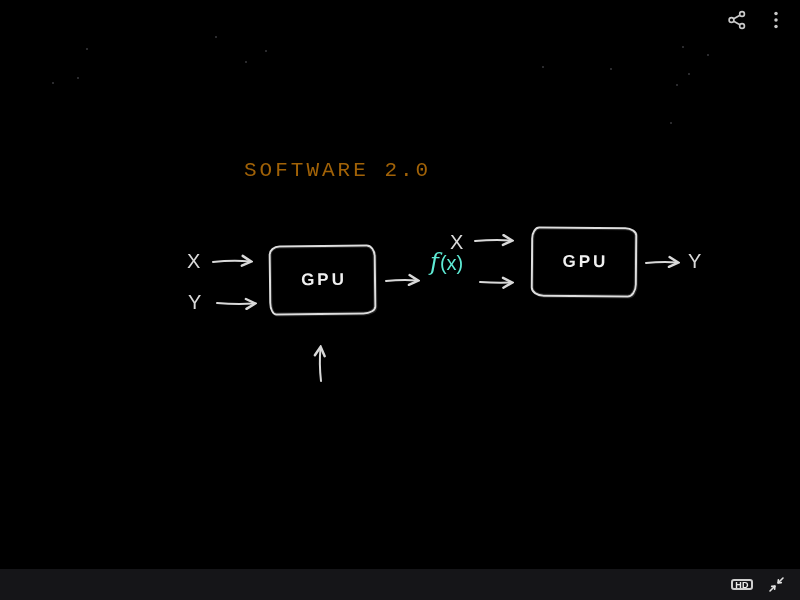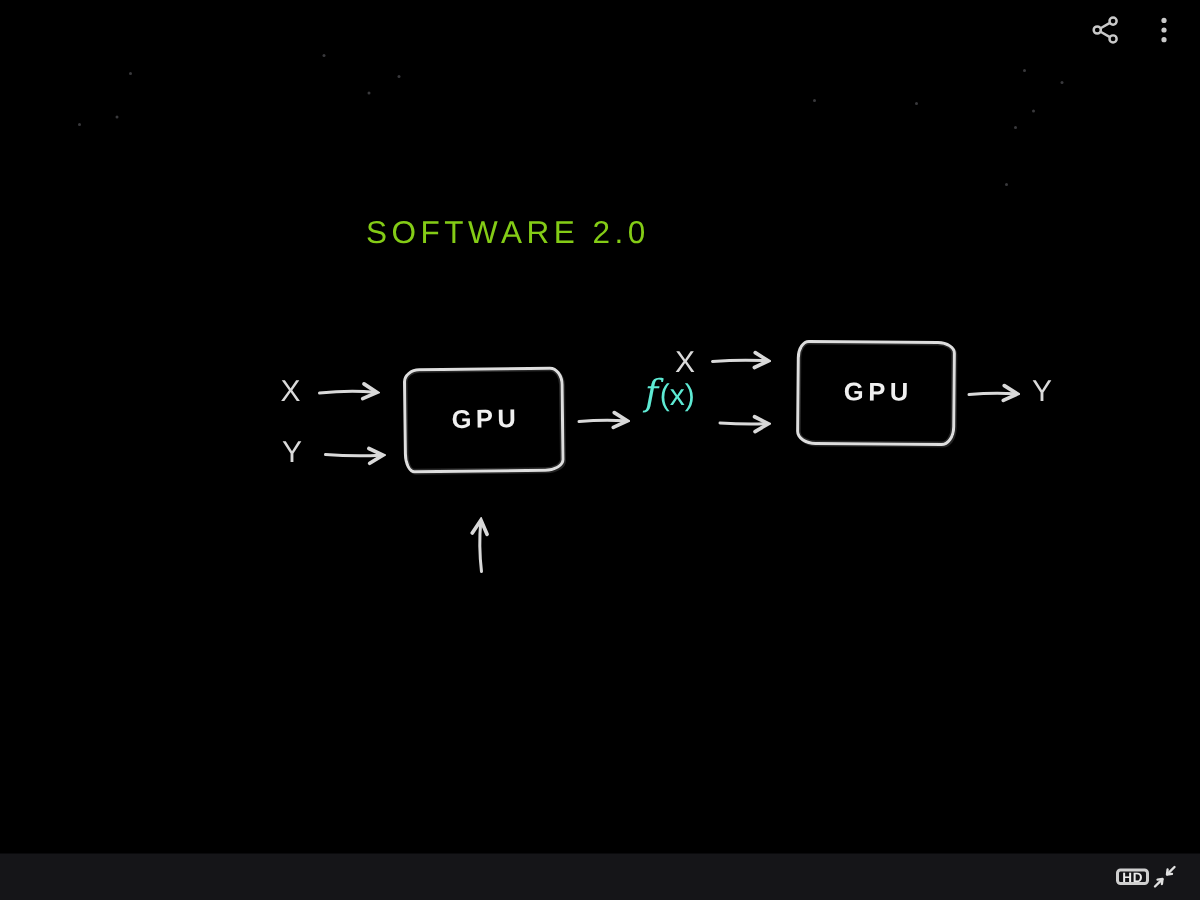--- a/index.html
+++ b/index.html
@@ -2,22 +2,22 @@
 <html><head>
 <meta charset="utf-8">
 <style>
   html,body{margin:0;padding:0;background:#000;}
   .stage{position:relative;width:800px;height:600px;background:#000;overflow:hidden;
          font-family:"Liberation Sans",sans-serif;-webkit-font-smoothing:antialiased;}
   
   .top-controls{position:absolute;top:7px;right:11px;display:flex;gap:13px;align-items:center;z-index:5;}
   .icon-btn{background:none;border:none;padding:2px;margin:0;cursor:pointer;line-height:0;}
   
-  .title{position:absolute;left:244px;top:144px;font-size:21px;letter-spacing:3px;
-         color:#84cc16;white-space:nowrap;}
+  .title{position:absolute;left:244px;top:159px;font-size:21px;letter-spacing:3px;
+         color:#a16207;white-space:nowrap;font-family:Liberation Mono, monospace;}
   .lbl{position:absolute;color:#dadada;font-size:20px;white-space:nowrap;}
   .lbl-x1{left:187px;top:250px;}
   .lbl-y1{left:188px;top:291px;}
   .lbl-x2{left:450px;top:231px;}
   .lbl-y2{left:688px;top:250px;}
   .fx{position:absolute;left:430px;top:252px;color:#5eead4;font-size:20px;white-space:nowrap;}
   .fx .f{font-family:"DejaVu Serif",serif;font-style:italic;font-size:24px;line-height:20px;margin-right:1px;}
   .ml-label{position:absolute;left:226px;top:388px;font-size:18px;letter-spacing:2px;
             color:#d7d7d7;white-space:nowrap;}
   .gpu-box{position:absolute;border:2.5px solid #dedede;display:flex;align-items:center;justify-content:center;
@@ -25,21 +25,21 @@
            box-shadow:inset 0 0 0 1px rgba(255,255,255,.16), 1px 1px 0 rgba(255,255,255,.14);}
   .gpu1{left:269px;top:245px;width:103px;height:66px;
         border-radius:11px 9px 13px 7px / 9px 12px 8px 13px;transform:rotate(-0.7deg);}
   .gpu2{left:531px;top:227px;width:102px;height:66px;
         border-radius:8px 12px 9px 13px / 12px 8px 13px 9px;transform:rotate(0.5deg);}
   .arrows{position:absolute;left:0;top:0;pointer-events:none;}
   
   .speck{position:absolute;width:2px;height:2px;border-radius:50%;background:rgba(205,205,215,.28);}
   
   .bottom-bar{position:absolute;left:0;right:0;bottom:0;height:31px;background:#151518;
-              display:flex;align-items:center;justify-content:flex-end;
+              display:flex;align-items:center;justify-content:flex-end;gap:13px;
               padding-right:13px;box-sizing:border-box;z-index:6;}
   .hd-badge{min-width:15px;height:11px;border:2px solid #cfcfcf;border-radius:3px;color:#ececec;
             font-size:9px;font-weight:bold;letter-spacing:.4px;display:flex;align-items:center;
             justify-content:center;padding:0 2px;cursor:pointer;background:none;}
 </style>
 </head>
 <body>
 
 <div class="stage">
 

